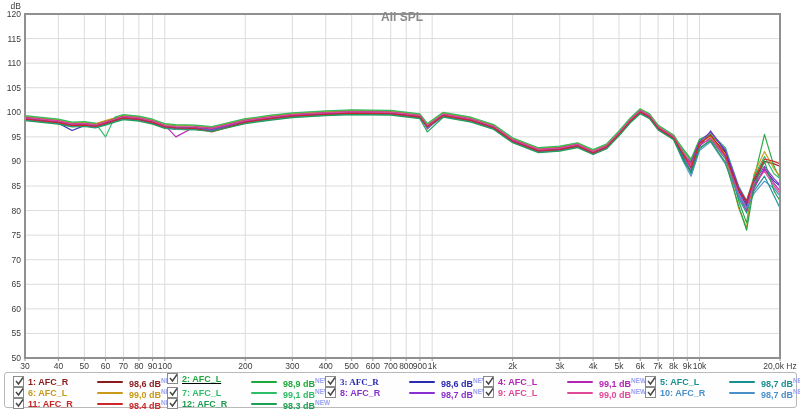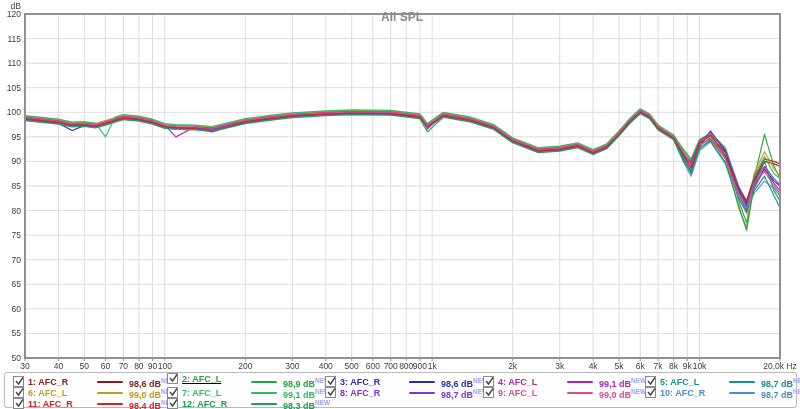--- a/index.html
+++ b/index.html
@@ -216,21 +216,21 @@
         <span class="legend-label" style="color: rgb(30, 158, 80);">12: AFC_R</span>
       </div>
       <span class="legend-swatch" style="left: 404px; top: 8px; background: rgb(43, 43, 176);"></span>
       <span class="legend-value" style="left: 436px; top: 4px; color: rgb(43, 43, 176);"><span>98,6 dB</span><span class="legend-new" style="color: rgb(155, 162, 242);">NEW</span></span>
       <div class="legend-cell" style="left: 320px; top: 3px;">
         <span class="legend-checkbox">
           <svg width="11" height="11" viewBox="0 0 11 11">
             <polyline points="2,5 4.5,8 9,1.5" fill="none" stroke="#444" stroke-width="1.4"></polyline>
           </svg>
         </span>
-        <span class="legend-label" style="color: rgb(43, 43, 176);">3: AFC_R</span>
+        <span class="legend-label" style="color: rgb(43, 43, 176); font-family: Liberation Serif, serif;">3: AFC_R</span>
       </div>
       <span class="legend-swatch" style="left: 404px; top: 19px; background: rgb(138, 48, 208);"></span>
       <span class="legend-value" style="left: 436px; top: 15px; color: rgb(138, 48, 208);"><span>98,7 dB</span><span class="legend-new" style="color: rgb(155, 162, 242);">NEW</span></span>
       <div class="legend-cell" style="left: 320px; top: 14px; justify-content: space-between;">
         <span class="legend-checkbox">
           <svg width="11" height="11" viewBox="0 0 11 11">
             <polyline points="2,5 4.5,8 9,1.5" fill="none" stroke="#444" stroke-width="1.4"></polyline>
           </svg>
         </span>
         <span class="legend-label" style="color: rgb(138, 48, 208);">8: AFC_R</span>

